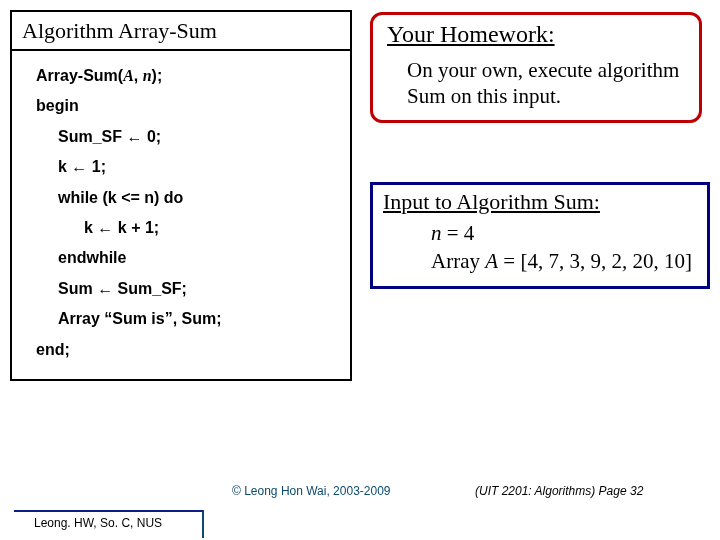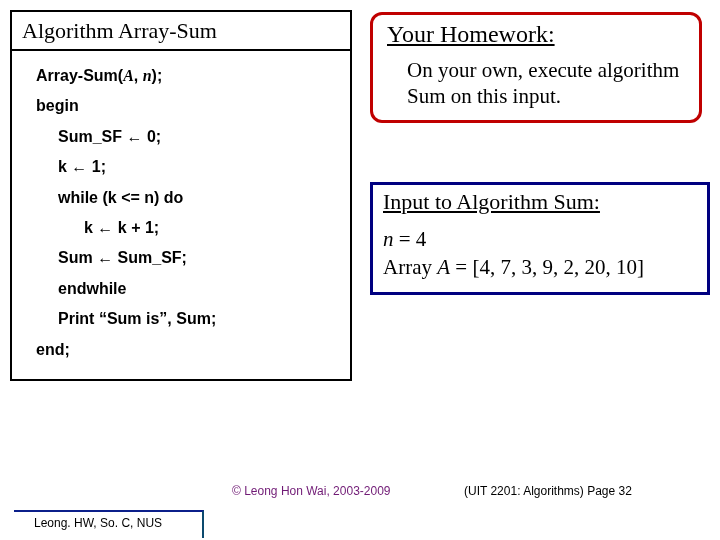--- a/index.html
+++ b/index.html
@@ -61,40 +61,42 @@
     left: 370px;
     top: 182px;
     width: 340px;
     border: 3px solid #000080;
     background: #fff;
     padding: 4px 10px 10px 10px;
   }
   .callout-input .in-title {
     font-size: 22px;
     text-decoration: underline;
-    margin-bottom: 10px;
+    margin-bottom: 4px;
   }
   .callout-input .in-body {
     font-size: 21px;
     line-height: 1.35;
+    margin-left: 48px;
   }
   .copyright {
     position: absolute;
     left: 232px;
     top: 484px;
     font-family: Arial, sans-serif;
     font-size: 12px;
-    color: #701a75;
+    color: #0c4a6e;
   }
   .pagenote {
     position: absolute;
-    left: 464px;
+    left: 475px;
     top: 484px;
     font-family: Arial, sans-serif;
     font-size: 12px;
+    font-style: italic;
   }
   .author-box {
     position: absolute;
     left: 14px;
     top: 510px;
     width: 190px;
     border-top: 2px solid #0b1f8a;
     border-right: 2px solid #0c4a6e;
     padding: 4px 6px 8px 20px;
     font-family: Arial, sans-serif;
@@ -114,25 +116,25 @@
     <div class="ind2">
       <span>Sum_SF </span><span class="arrow">←</span><span> 0;</span>
     </div>
     <div class="ind2">
       <span>k </span><span class="arrow">←</span><span> 1;</span>
     </div>
     <div class="ind2">while (k &lt;= n) do</div>
     <div class="ind3">
       <span>k </span><span class="arrow">←</span><span> k + 1;</span>
     </div>
+    <div class="ind2">endwhile</div>
     <div class="ind2">
       <span>Sum </span><span class="arrow">←</span><span> Sum_SF;</span>
     </div>
-    <div class="ind2">endwhile</div>
-    <div class="ind2">Print “Sum is”, Sum;</div>
+    <div class="ind2">Array “Sum is”, Sum;</div>
     <div class="ind1">end;</div>
   </div>
 </div>
 
 <div class="callout-hw">
   <div class="hw-title">Your Homework:</div>
   <div class="hw-body">On your own, execute algorithm Sum on this input.</div>
 </div>
 
 <div class="callout-input">

